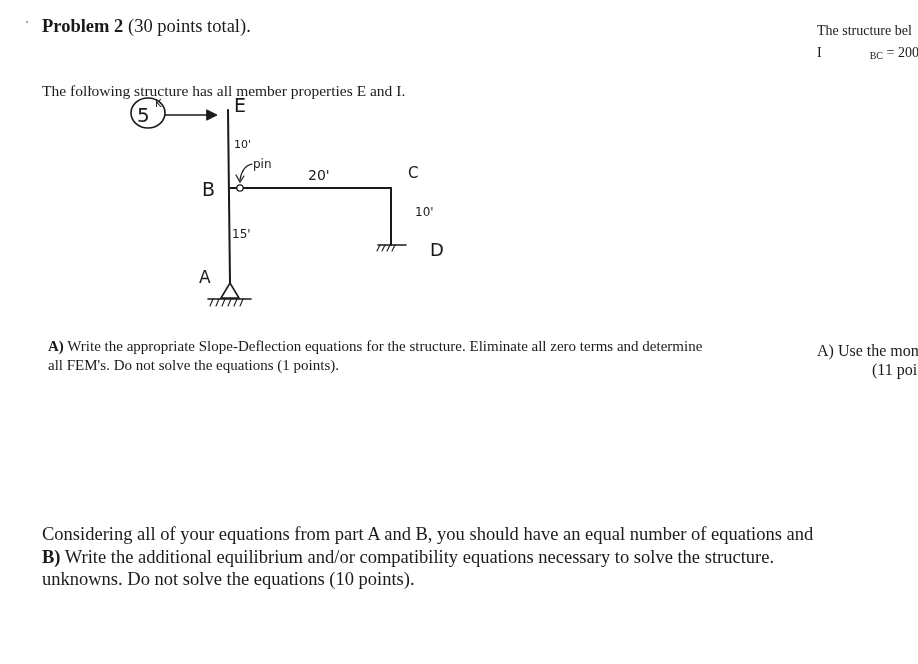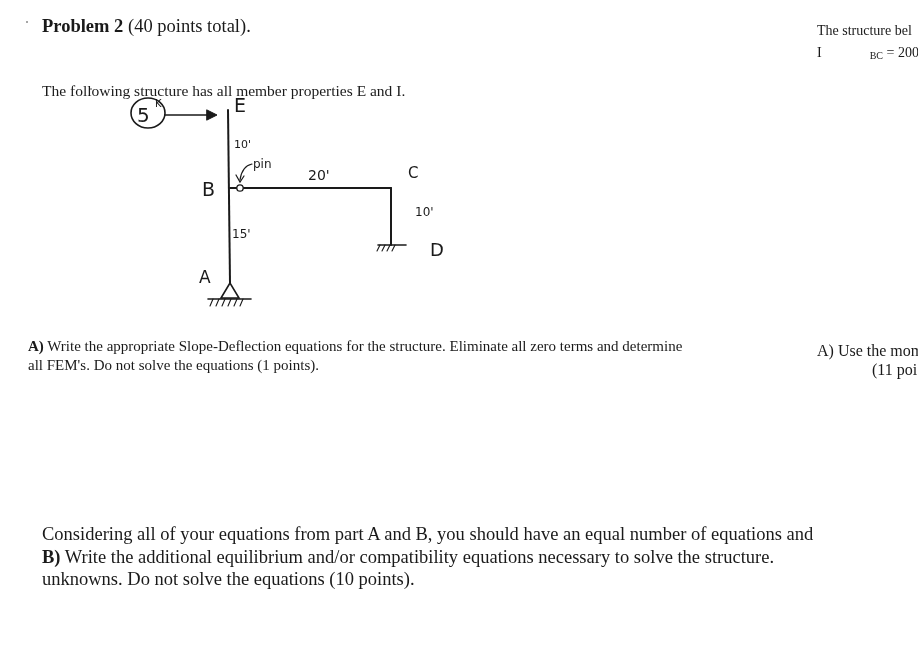--- a/index.html
+++ b/index.html
@@ -8,33 +8,33 @@
     background: #ffffff; color: #1a1a1a;
     font-family: "Liberation Serif", "DejaVu Serif", serif;
   }
   .abs { position: absolute; white-space: nowrap; }
   .title { left: 42px; top: 16px; font-size: 18.5px; }
   .title b { font-weight: bold; }
   .intro { left: 42px; top: 62px; font-size: 15.5px; margin-top: 20px; }
   .right-top { left: 817px; top: 22px; font-size: 14px; line-height: 18px; }
   .right-top sub { font-size: 10px; vertical-align: -2px; margin-left: 48px; }
   .right-top sup { font-size: 9px; vertical-align: 5px; }
-  .partA { left: 28px; top: 337px; font-size: 15px; line-height: 19px; }
+  .partA { left: 48px; top: 337px; font-size: 15px; line-height: 19px; }
   .partA-right { left: 817px; top: 341px; font-size: 16px; line-height: 19px; }
   .partA-right .l2 { padding-left: 55px; }
   .partB { left: 42px; top: 523px; font-size: 18.5px; line-height: 22.5px; }
   .diagram { position: absolute; left: 110px; top: 80px; width: 360px; height: 230px; }
   .hand { font-family: "DejaVu Sans", sans-serif; fill: #1a1a1a; }
   .dot { position: absolute; width: 2px; height: 2px; background: #888; border-radius: 1px; }
 </style>
 </head>
 <body>
 
 <div class="abs title">
-  <b>Problem 2</b><span> (40 points total).</span>
+  <b>Problem 2</b><span> (30 points total).</span>
 </div>
 
 <div class="abs intro">The following structure has all member properties E and I.</div>
 
 <div class="abs right-top">
   <div>The structure bel</div>
   <div><span>I</span><sub>BC</sub><span> = 200 in</span><sup>4</sup><span>; I</span><sub>AC</sub></div>
 </div>
 
 <div class="diagram">

